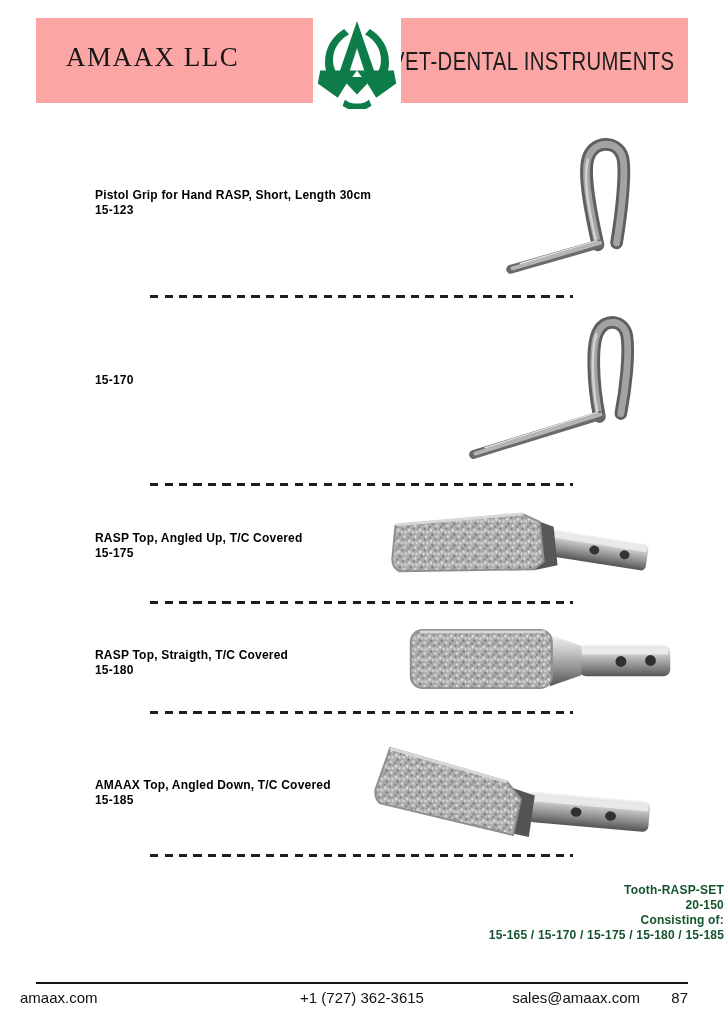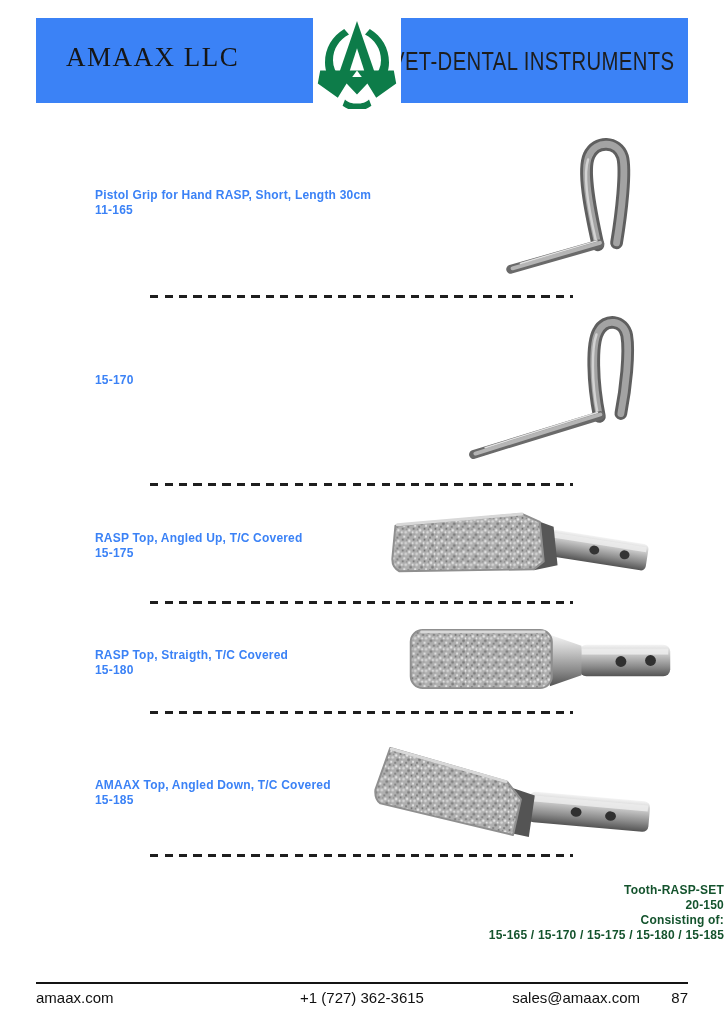--- a/index.html
+++ b/index.html
@@ -1,54 +1,54 @@
 <!DOCTYPE html>
 <html><head>
 <meta charset="utf-8">
 <style>
   html,body{margin:0;padding:0;background:#e9e9e9;}
   .page{
     position:relative;width:724px;height:1024px;background:#ffffff;
     font-family:"Liberation Sans", sans-serif;overflow:hidden;margin:0 auto;
   }
   
-  .banner{position:absolute;left:36px;top:18px;width:652px;height:85px;background:#3b82f6;}
+  .banner{position:absolute;left:36px;top:18px;width:652px;height:85px;background:#fca5a5;}
   .company{
     position:absolute;left:30px;top:24px;
     font-family:"Liberation Serif", serif;font-size:27px;color:#161616;letter-spacing:1.5px;
   }
   .vet-title{
     position:absolute;right:14px;top:28px;
     font-size:26px;color:#1d1d1d;letter-spacing:0.5px;white-space:nowrap;
     transform:scaleX(0.78);transform-origin:100% 50%;
   }
   .logobox{position:absolute;left:313px;top:18px;width:88px;height:102px;background:#ffffff;}
   .logo{position:absolute;left:317px;top:21px;width:80px;height:92px;}
   
   .ptext{
-    position:absolute;left:95px;font-size:12px;font-weight:bold;color:#3b82f6;
+    position:absolute;left:95px;font-size:12px;font-weight:bold;color:#000000;
     line-height:15px;letter-spacing:0.2px;
   }
   .pimg{position:absolute;}
   .pimg svg{display:block;width:100%;height:100%;}
   
   .dash{
     position:absolute;left:150px;width:423px;height:3px;
     background:repeating-linear-gradient(90deg,#1e1e1e 0 8px,transparent 8px 14.5px);
   }
   
   .setblock{
     position:absolute;left:0;right:0;top:883px;text-align:right;
     font-size:12px;font-weight:bold;color:#14532d;line-height:15px;letter-spacing:0.2px;
   }
   .setblock .gap{margin-top:0;}
   
   .footline{position:absolute;left:36px;width:652px;top:982px;height:2px;background:#141414;}
   .foot{position:absolute;top:989px;font-size:15px;color:#101010;}
-  .foot-web{left:36px;}
+  .foot-web{left:20px;}
   .foot-phone{left:0;right:0;text-align:center;}
   .foot-mail{right:84px;}
   .foot-page{right:36px;}
 </style>
 </head>
 <body>
 
 <div class="page">
 
   <svg width="0" height="0" style="position:absolute" aria-hidden="true">
@@ -90,21 +90,21 @@
       </g>
       <g fill="#ffffff">
         <path d="M50,34 L59,62 L41,62 Z"></path>
         <path d="M50,62 L56,70 L44,70 Z"></path>
       </g>
     </svg>
   </div>
 
   <div class="ptext" style="top:188px">
     <div>Pistol Grip for Hand RASP, Short, Length 30cm</div>
-    <div>11-165</div>
+    <div>15-123</div>
   </div>
   <div class="pimg" style="left:480px;top:133px;width:228px;height:152px">
     <svg viewBox="0 0 230 155">
       <g fill="none" stroke-linecap="round" stroke-linejoin="round">
         <path d="M119,114 C111,78 103,38 110,23 C117,7 139,8 144,24 C148,38 143,82 138,112" stroke="#5f5f5f" stroke-width="13"></path>
         <path d="M119,114 C111,78 103,38 110,23 C117,7 139,8 144,24 C148,38 143,82 138,112" stroke="#a3a3a3" stroke-width="7"></path>
         <path d="M117,110 C109,76 104,42 109,27" stroke="#d2d2d2" stroke-width="2.5"></path>
         <path d="M121,113 L30,139" stroke="#6a6a6a" stroke-width="9"></path>
         <path d="M121,112 L32,138" stroke="#b5b5b5" stroke-width="4"></path>
         <path d="M118,110 L40,133" stroke="#e0e0e0" stroke-width="1.5"></path>

